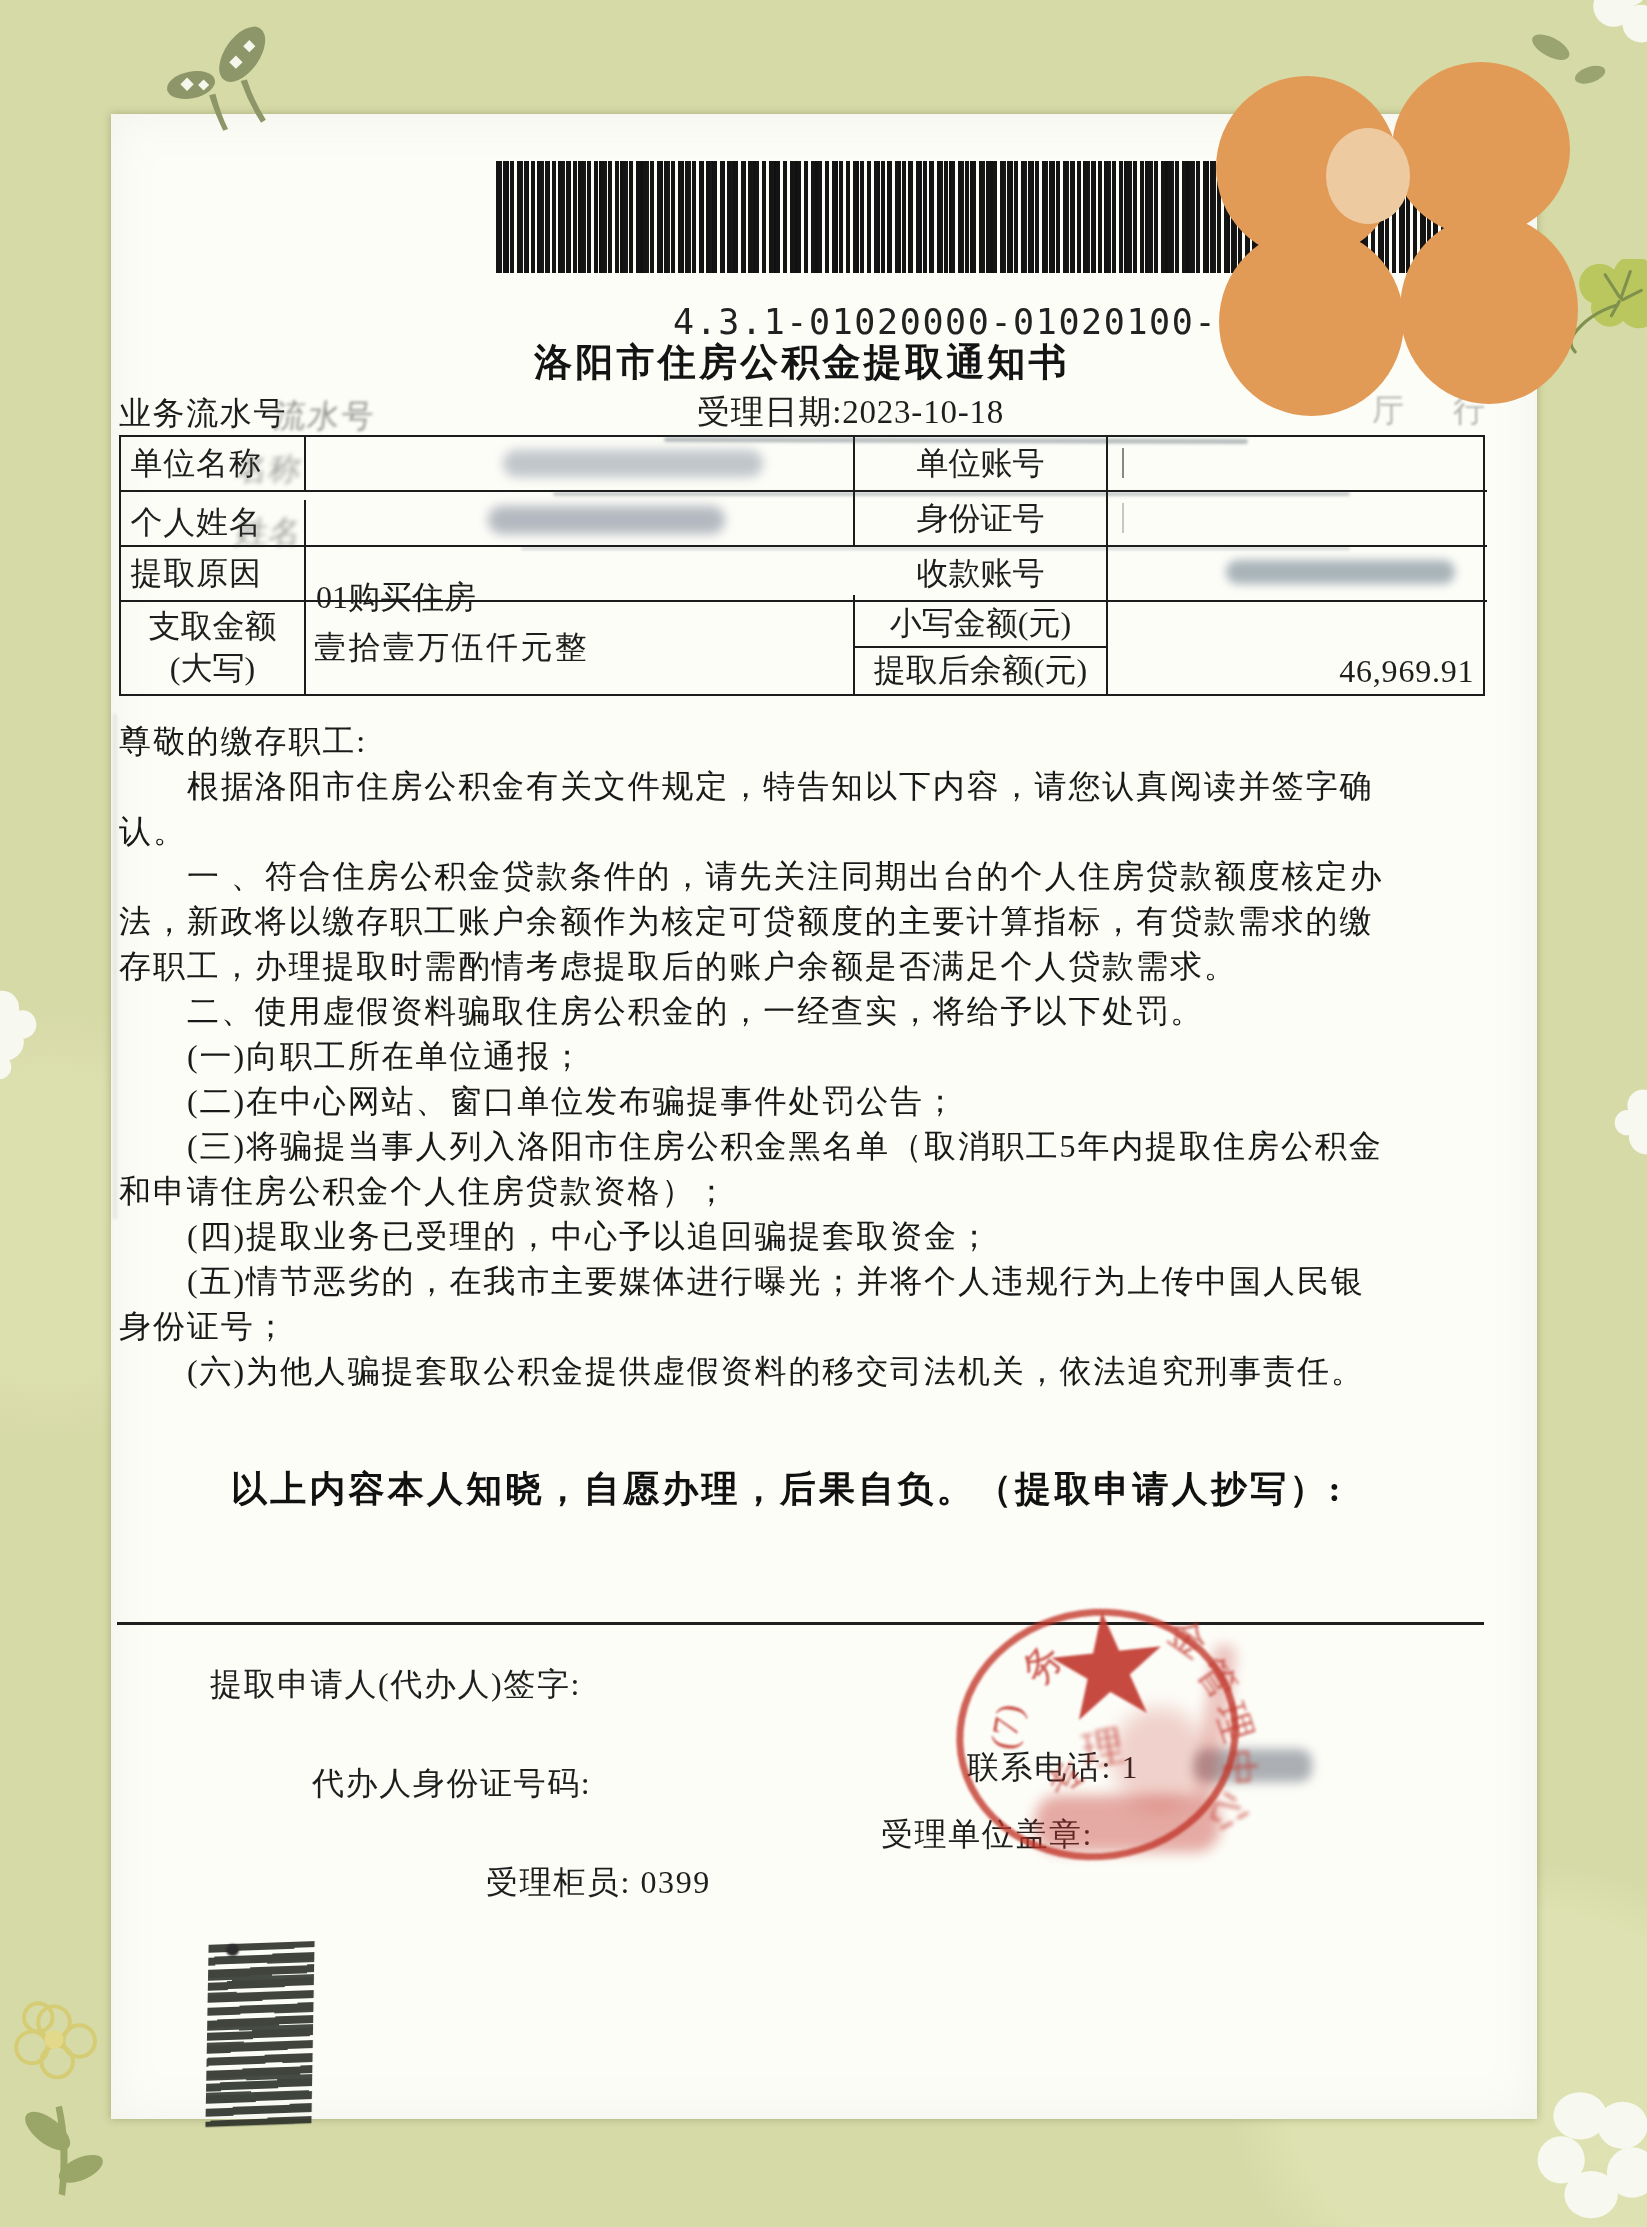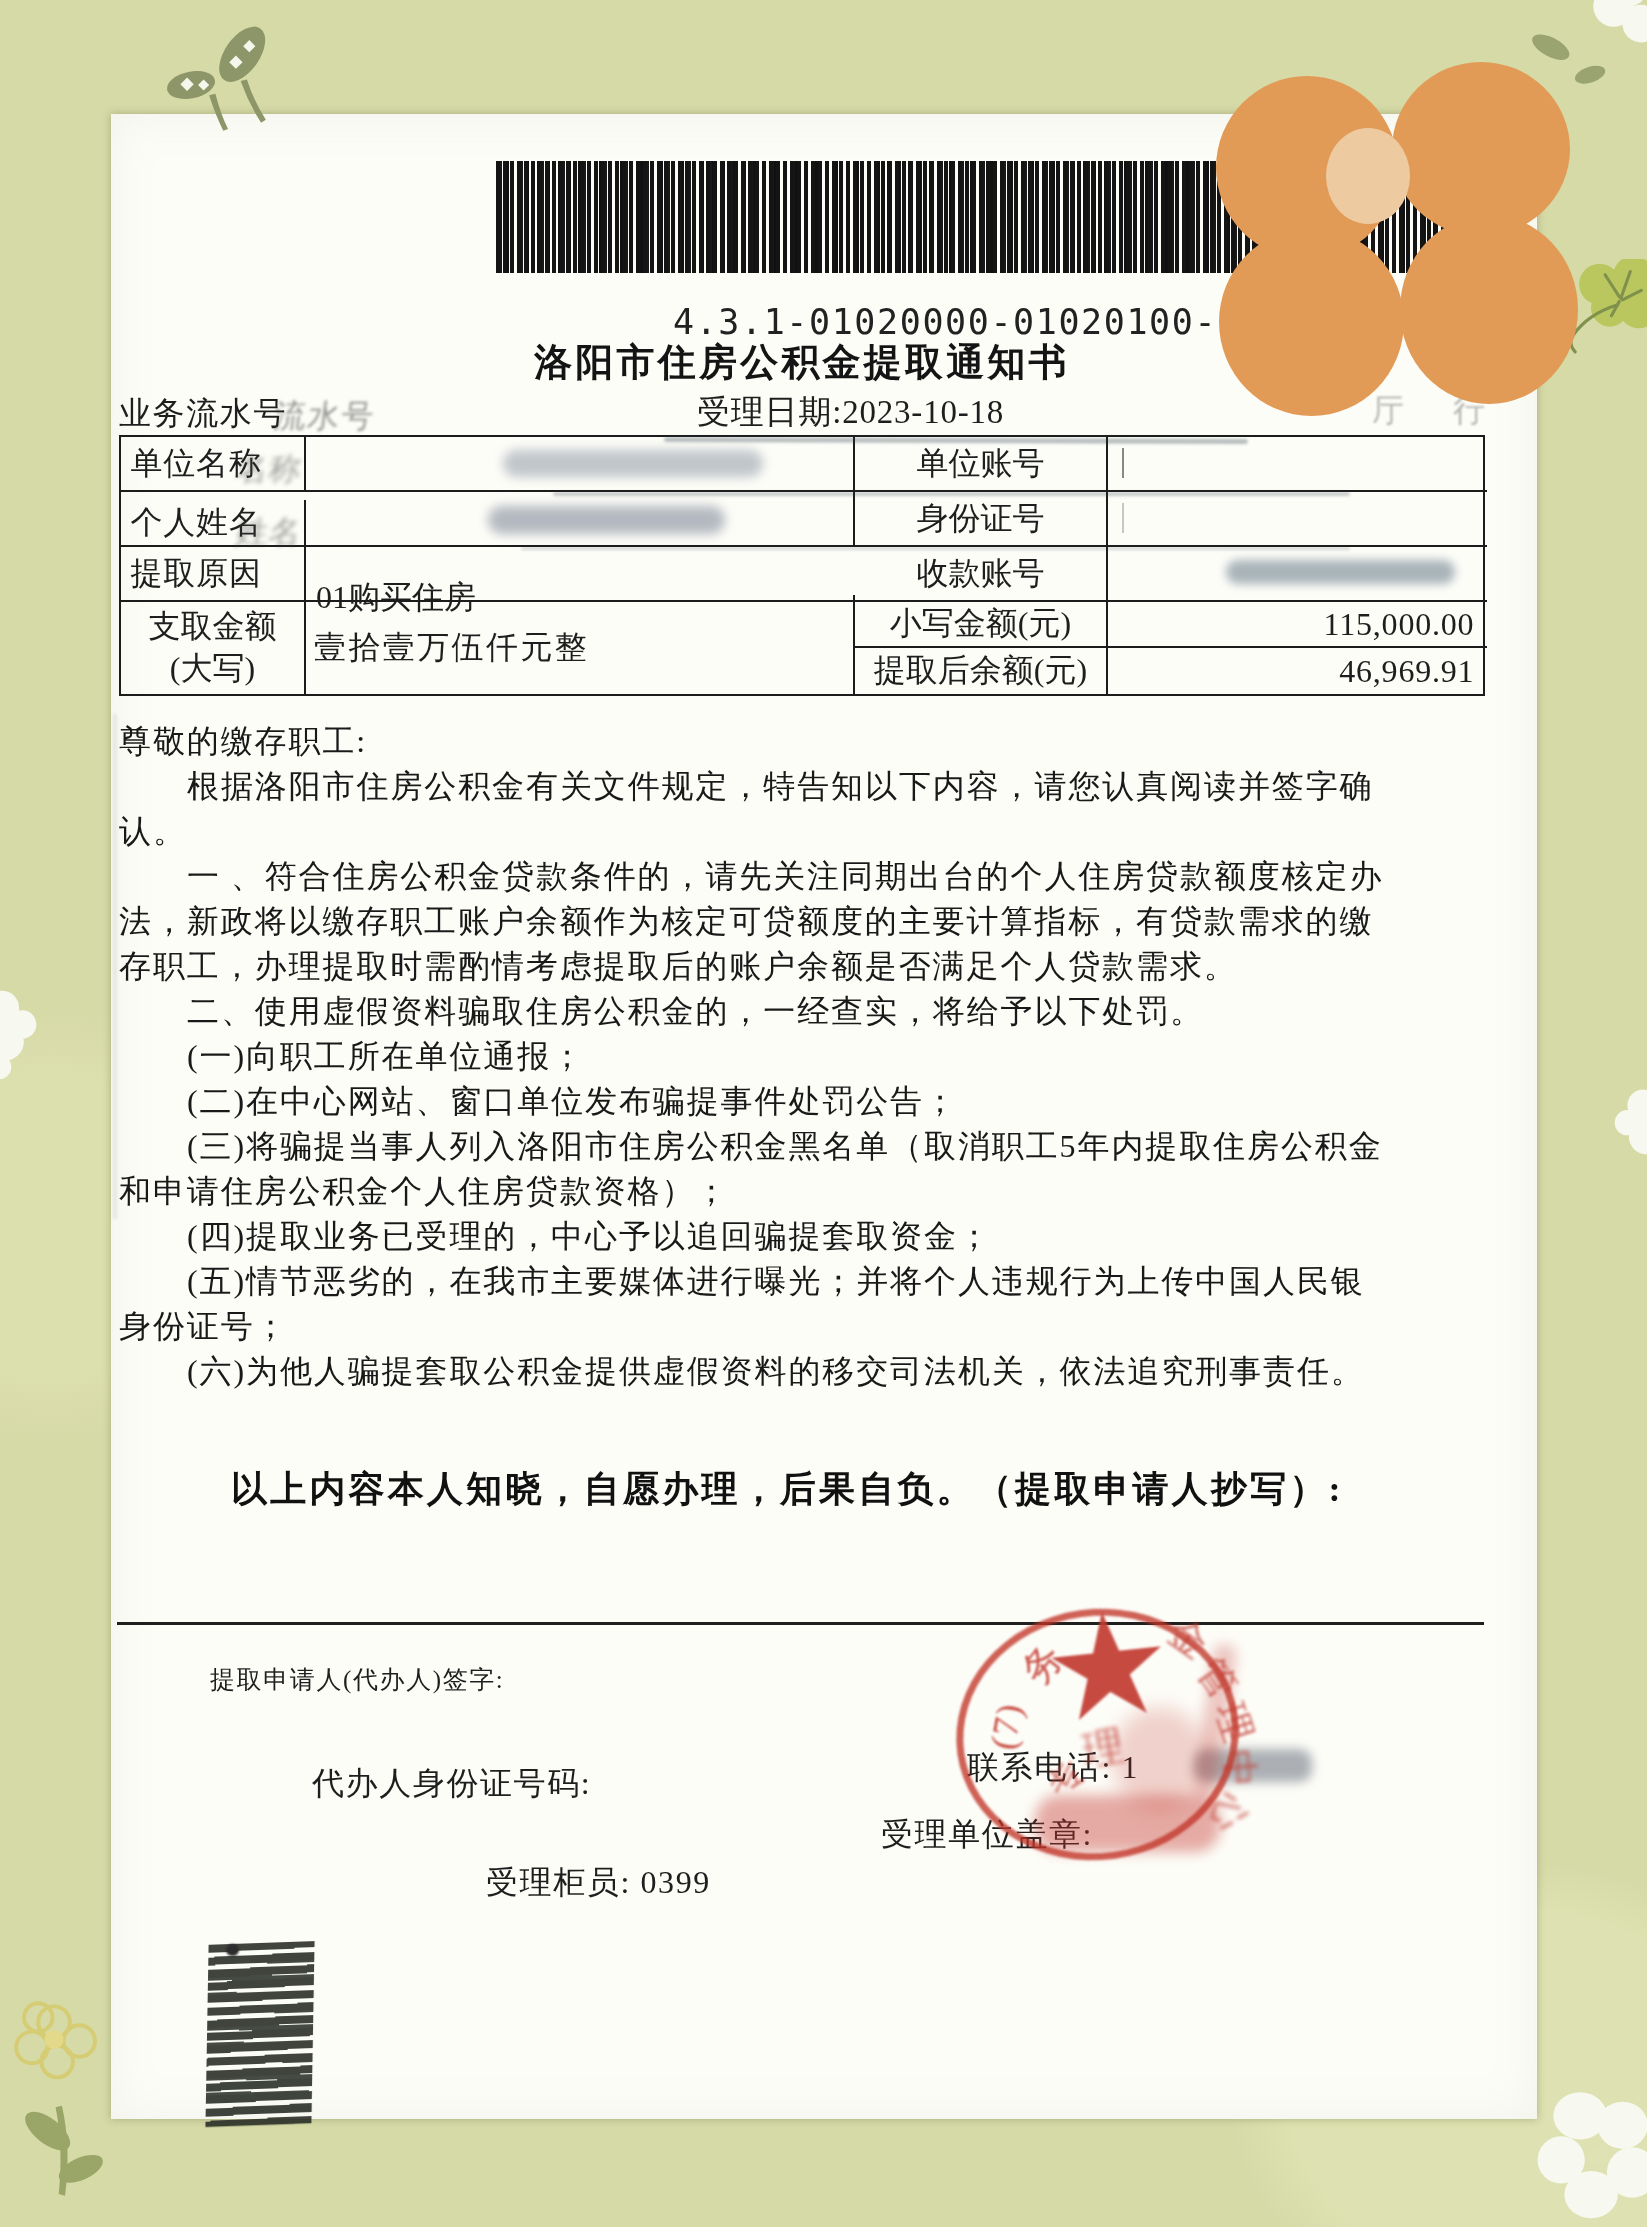--- a/index.html
+++ b/index.html
@@ -79,21 +79,21 @@
     letter-spacing:1.9px;color:#191919;filter:blur(0.3px);}
   .bl{white-space:nowrap;}
   .bl.ind{padding-left:68px;}
 
   .declaration{left:120px;top:1351px;font-size:36px;font-weight:700;letter-spacing:3.2px;
     color:#111;white-space:nowrap;filter:blur(0.2px);}
 
   .divider{left:6.3px;top:1508px;width:1367px;height:3.2px;background:#1f1f1f;filter:blur(0.4px);}
 
   
-  .f-sign{left:99px;top:1549px;font-size:25px;letter-spacing:1.6px;filter:blur(0.3px);}
+  .f-sign{left:99px;top:1549px;font-size:32px;letter-spacing:1.6px;filter:blur(0.3px);}
   .f-agent{left:201px;top:1648px;font-size:32px;letter-spacing:1.6px;filter:blur(0.3px);}
   .f-phone{left:856px;top:1632px;font-size:32px;letter-spacing:1.6px;filter:blur(0.4px);}
   .f-phone-blur{left:1083px;top:1635px;width:118px;height:33px;background:rgba(70,80,95,.45);
     border-radius:12.6px;filter:blur(5.5px);}
   .f-teller{left:375px;top:1747px;font-size:32px;letter-spacing:1.6px;filter:blur(0.3px);}
   .f-stampcap{left:770px;top:1699px;font-size:32px;letter-spacing:1.6px;filter:blur(0.4px);}
 
   
   .stamp{left:839px;top:1482px;width:302px;height:278px;z-index:6;}
   .stamp *{position:absolute;color:var(--stamp-red);}
@@ -288,23 +288,20 @@
           <div>支取金额</div>
           <div>(大写)</div>
         </div>
       </div>
       <div class="cell lastrow c-amtw">
           <span>壹拾壹万伍仟元整</span>
         </div>
       <div class="cell cen c-digl">
           <span>小写金额(元)</span>
         </div>
-      <div class="cell num lastcol c-digv">
-          <span>115,000.00</span>
-        </div>
       <div class="cell cen lastrow c-ball">
           <span>提取后余额(元)</span>
         </div>
       <div class="cell num lastcol lastrow c-balv">
           <span>46,969.91</span>
         </div>
     </div>
 
     <div class="streak st1"></div>
     <div class="streak st2"></div>

